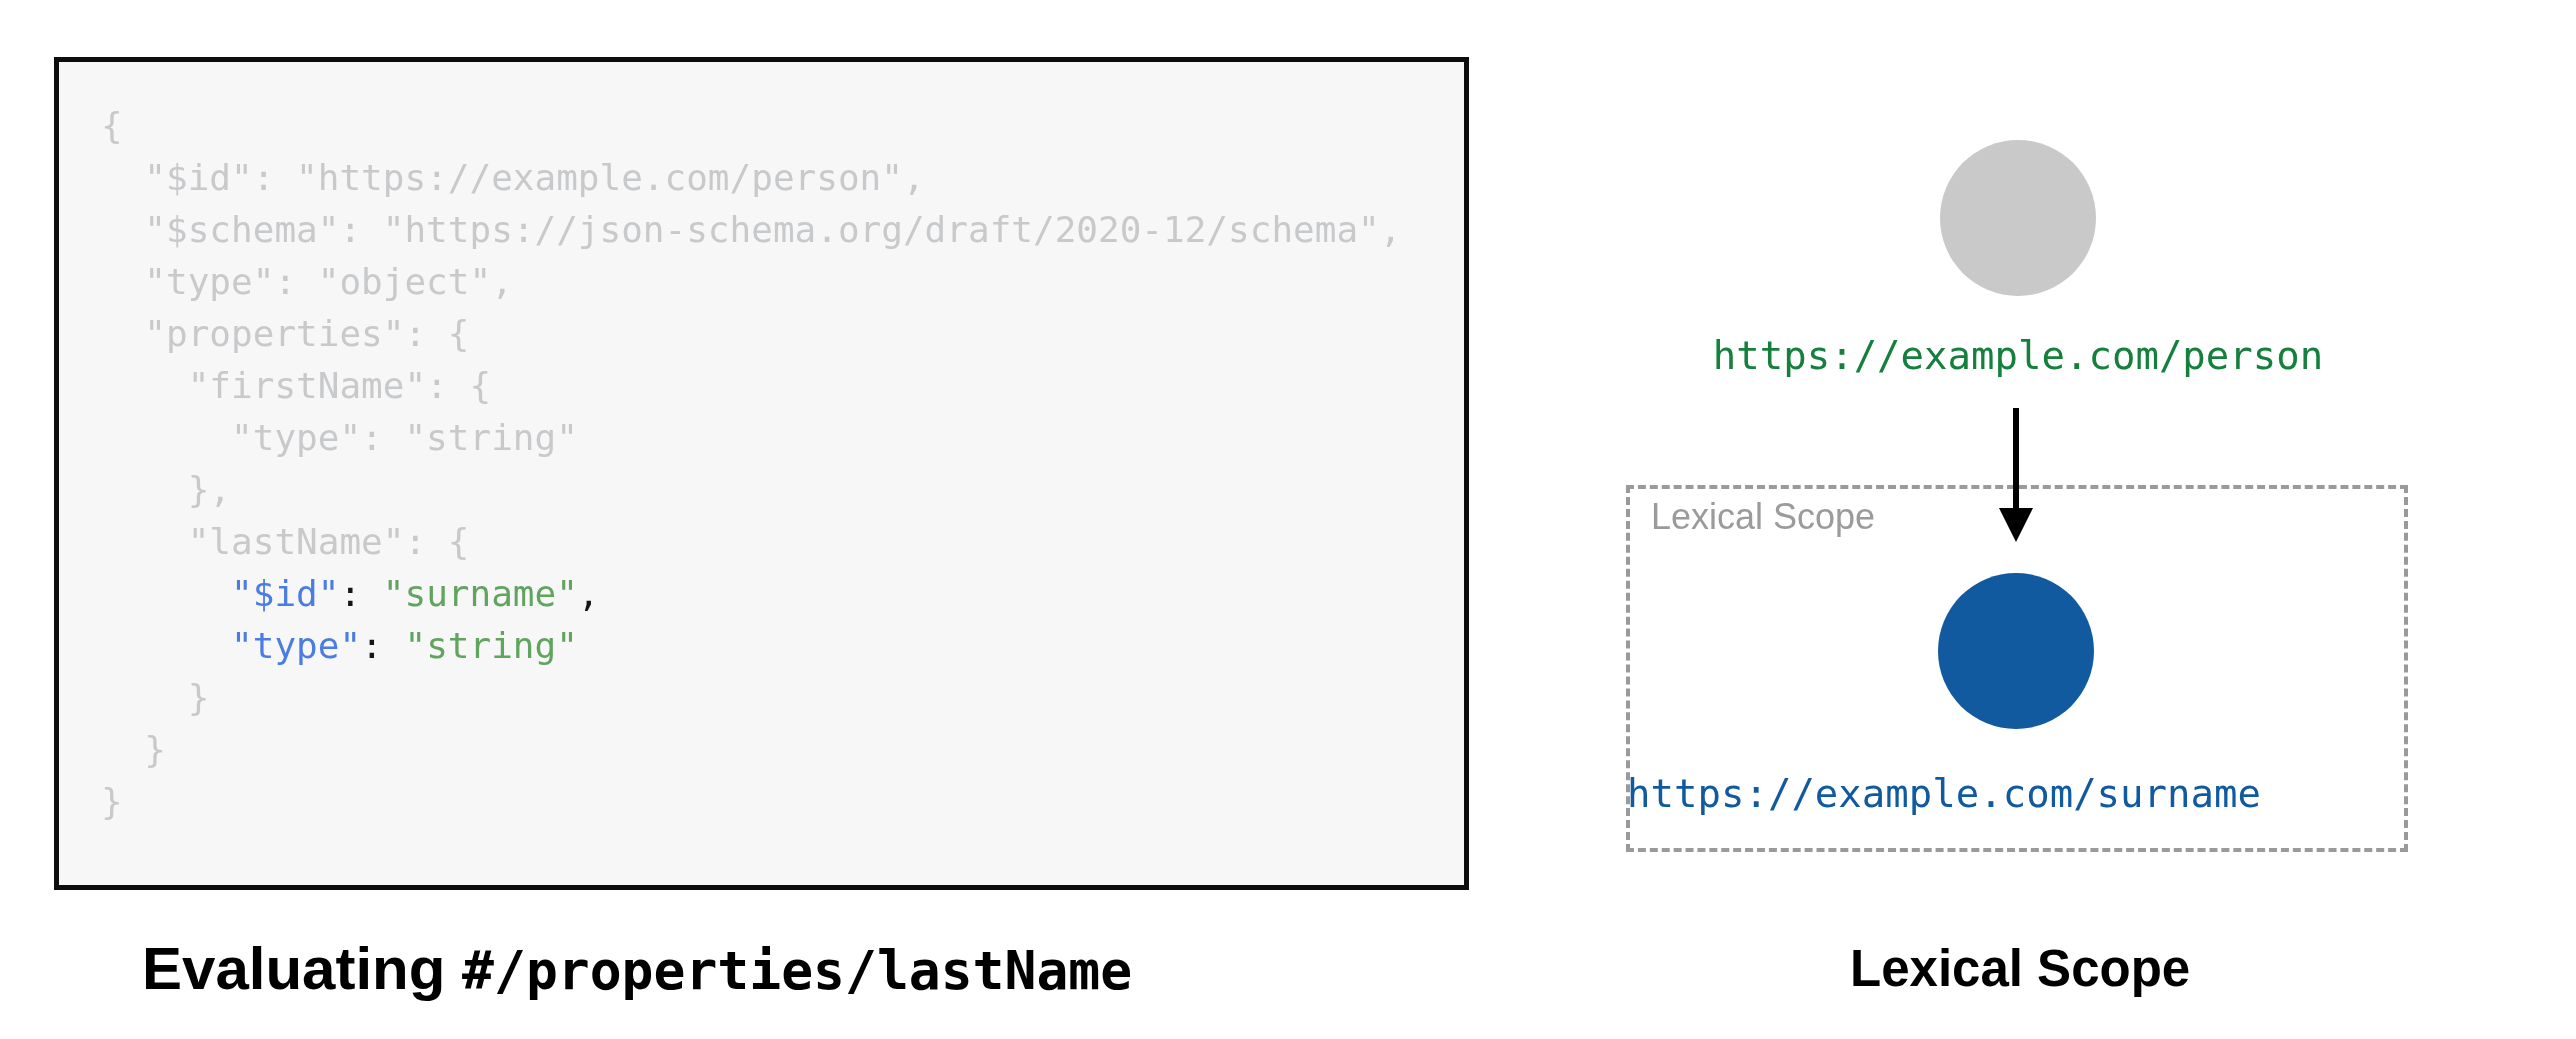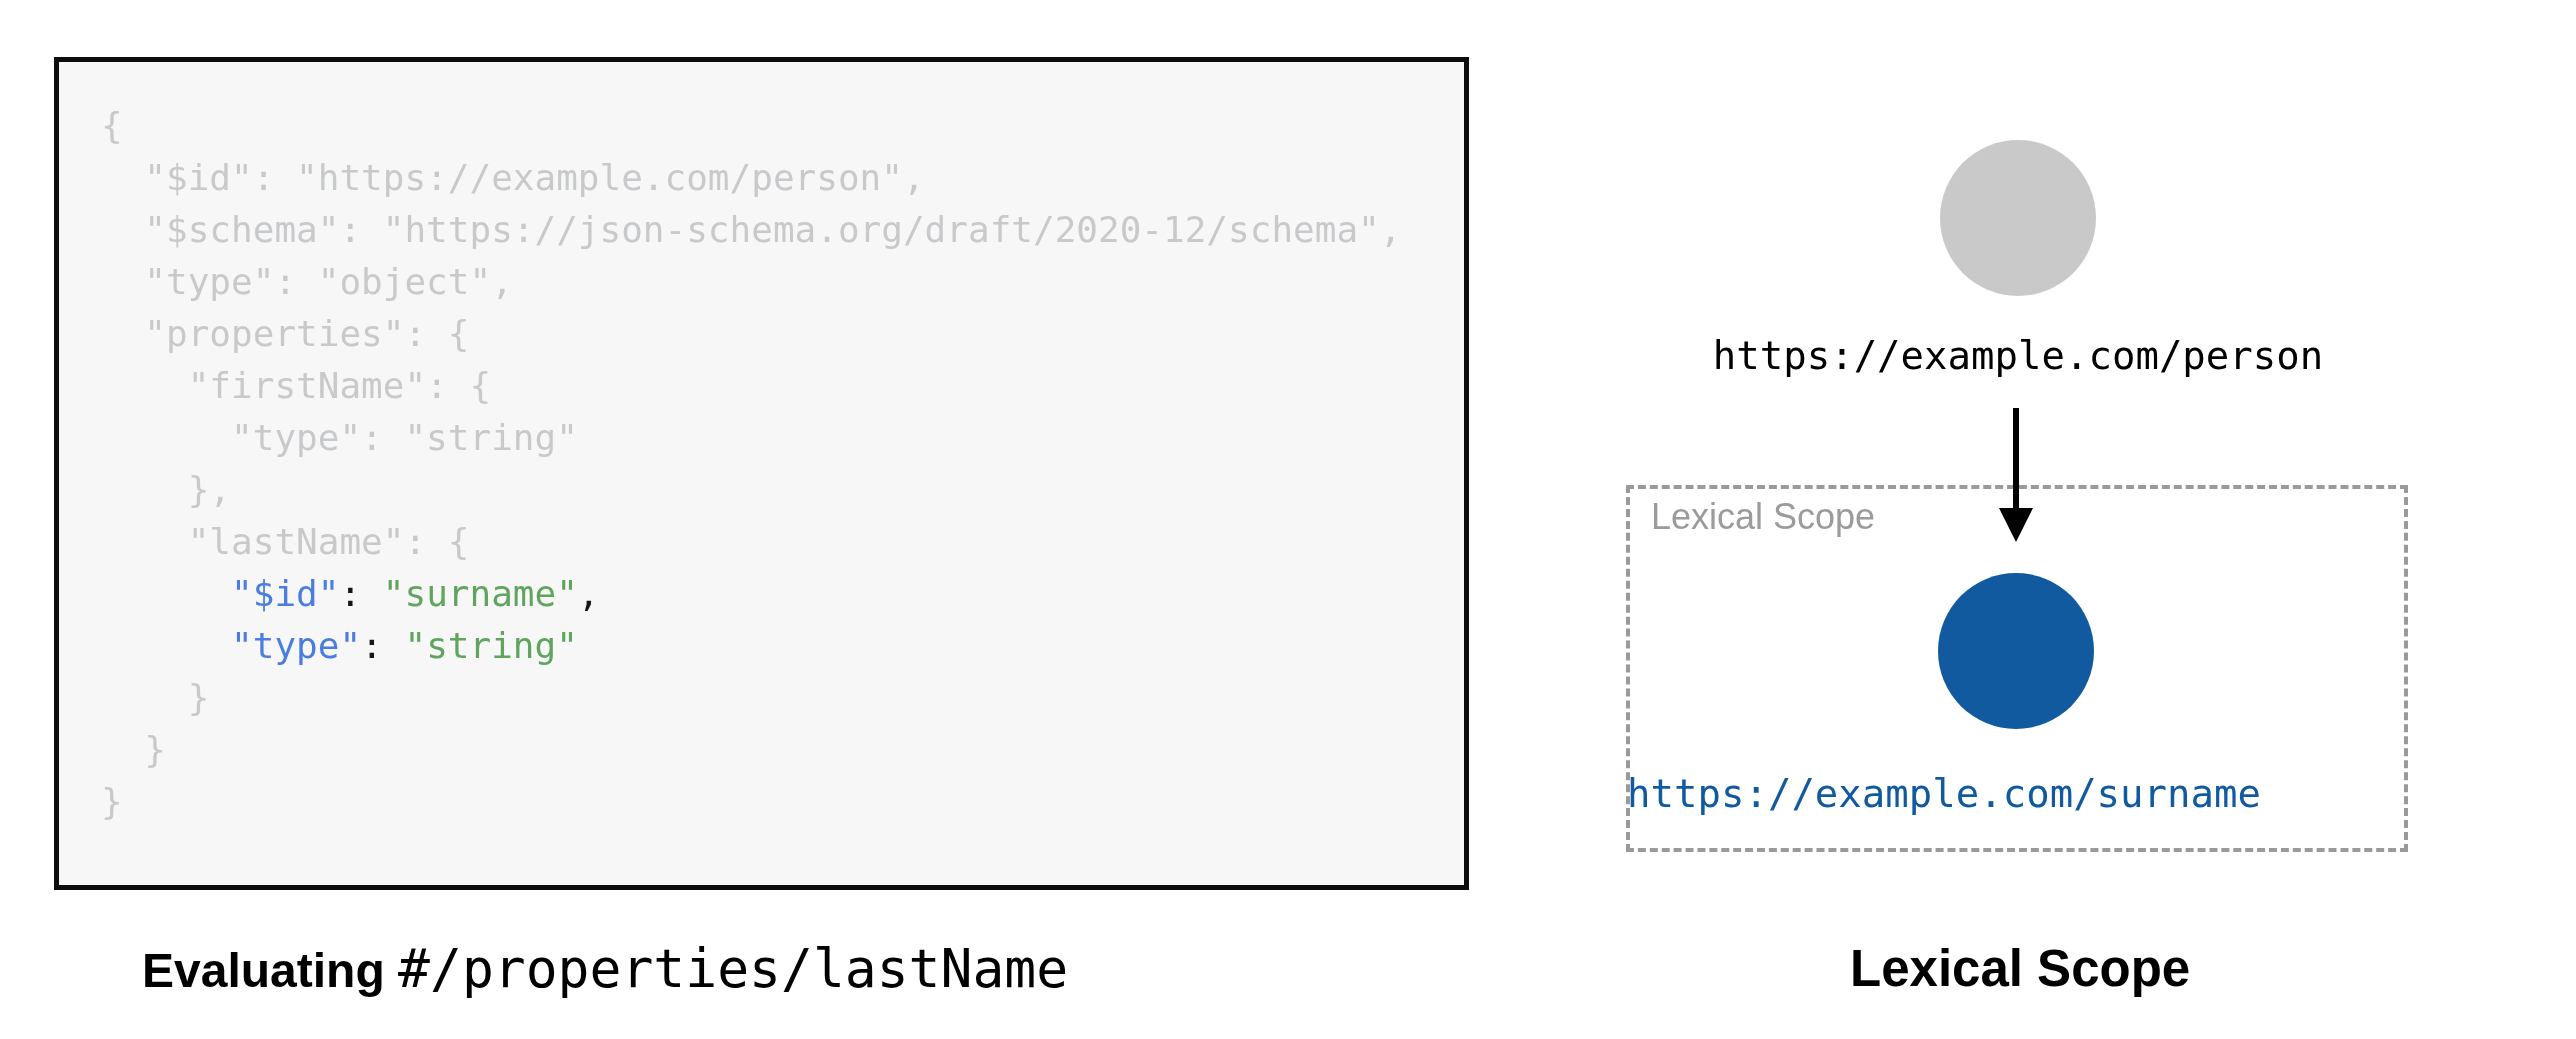--- a/index.html
+++ b/index.html
@@ -40,26 +40,26 @@
   .caption-left {
     left: 142px;
     top: 942px;
     line-height: 53px;
     white-space: nowrap;
     color: #000000;
   }
   .caption-left .cap-bold {
     font-family: "Liberation Sans", sans-serif;
     font-weight: bold;
-    font-size: 48px;
+    font-size: 60px;
     margin-top: 40px;
   }
   .caption-left .cap-mono {
     font-family: "DejaVu Sans Mono", monospace;
-    font-weight: normal;
+    font-weight: bold;
     font-size: 53px;
   }
   .caption-right {
     left: 1850px;
     top: 943px;
     font-family: "Liberation Sans", sans-serif;
     font-weight: bold;
     font-size: 51px;
     line-height: 51px;
     white-space: nowrap;
@@ -75,21 +75,21 @@
   .circle-gray { left: 1940px; top: 140px; background: #c9c9c9; }
   .circle-blue { left: 1938px; top: 573px; background: #115a9f; z-index: 3; }
 
   .uri {
     font-family: "DejaVu Sans Mono", monospace;
     font-size: 39px;
     line-height: 39px;
     white-space: nowrap;
     transform: translateX(-50%);
   }
-  .uri-gray { left: 2018px; top: 336px; color: #000000; }
+  .uri-gray { left: 2018px; top: 336px; color: #15803d; }
   .uri-blue { left: 1944px; top: 774px; color: #115a9f; z-index: 3; }
 
   .arrow-line {
     left: 2013px;
     top: 408px;
     width: 5.8px;
     height: 104px;
     background: #000000;
     z-index: 4;
   }

